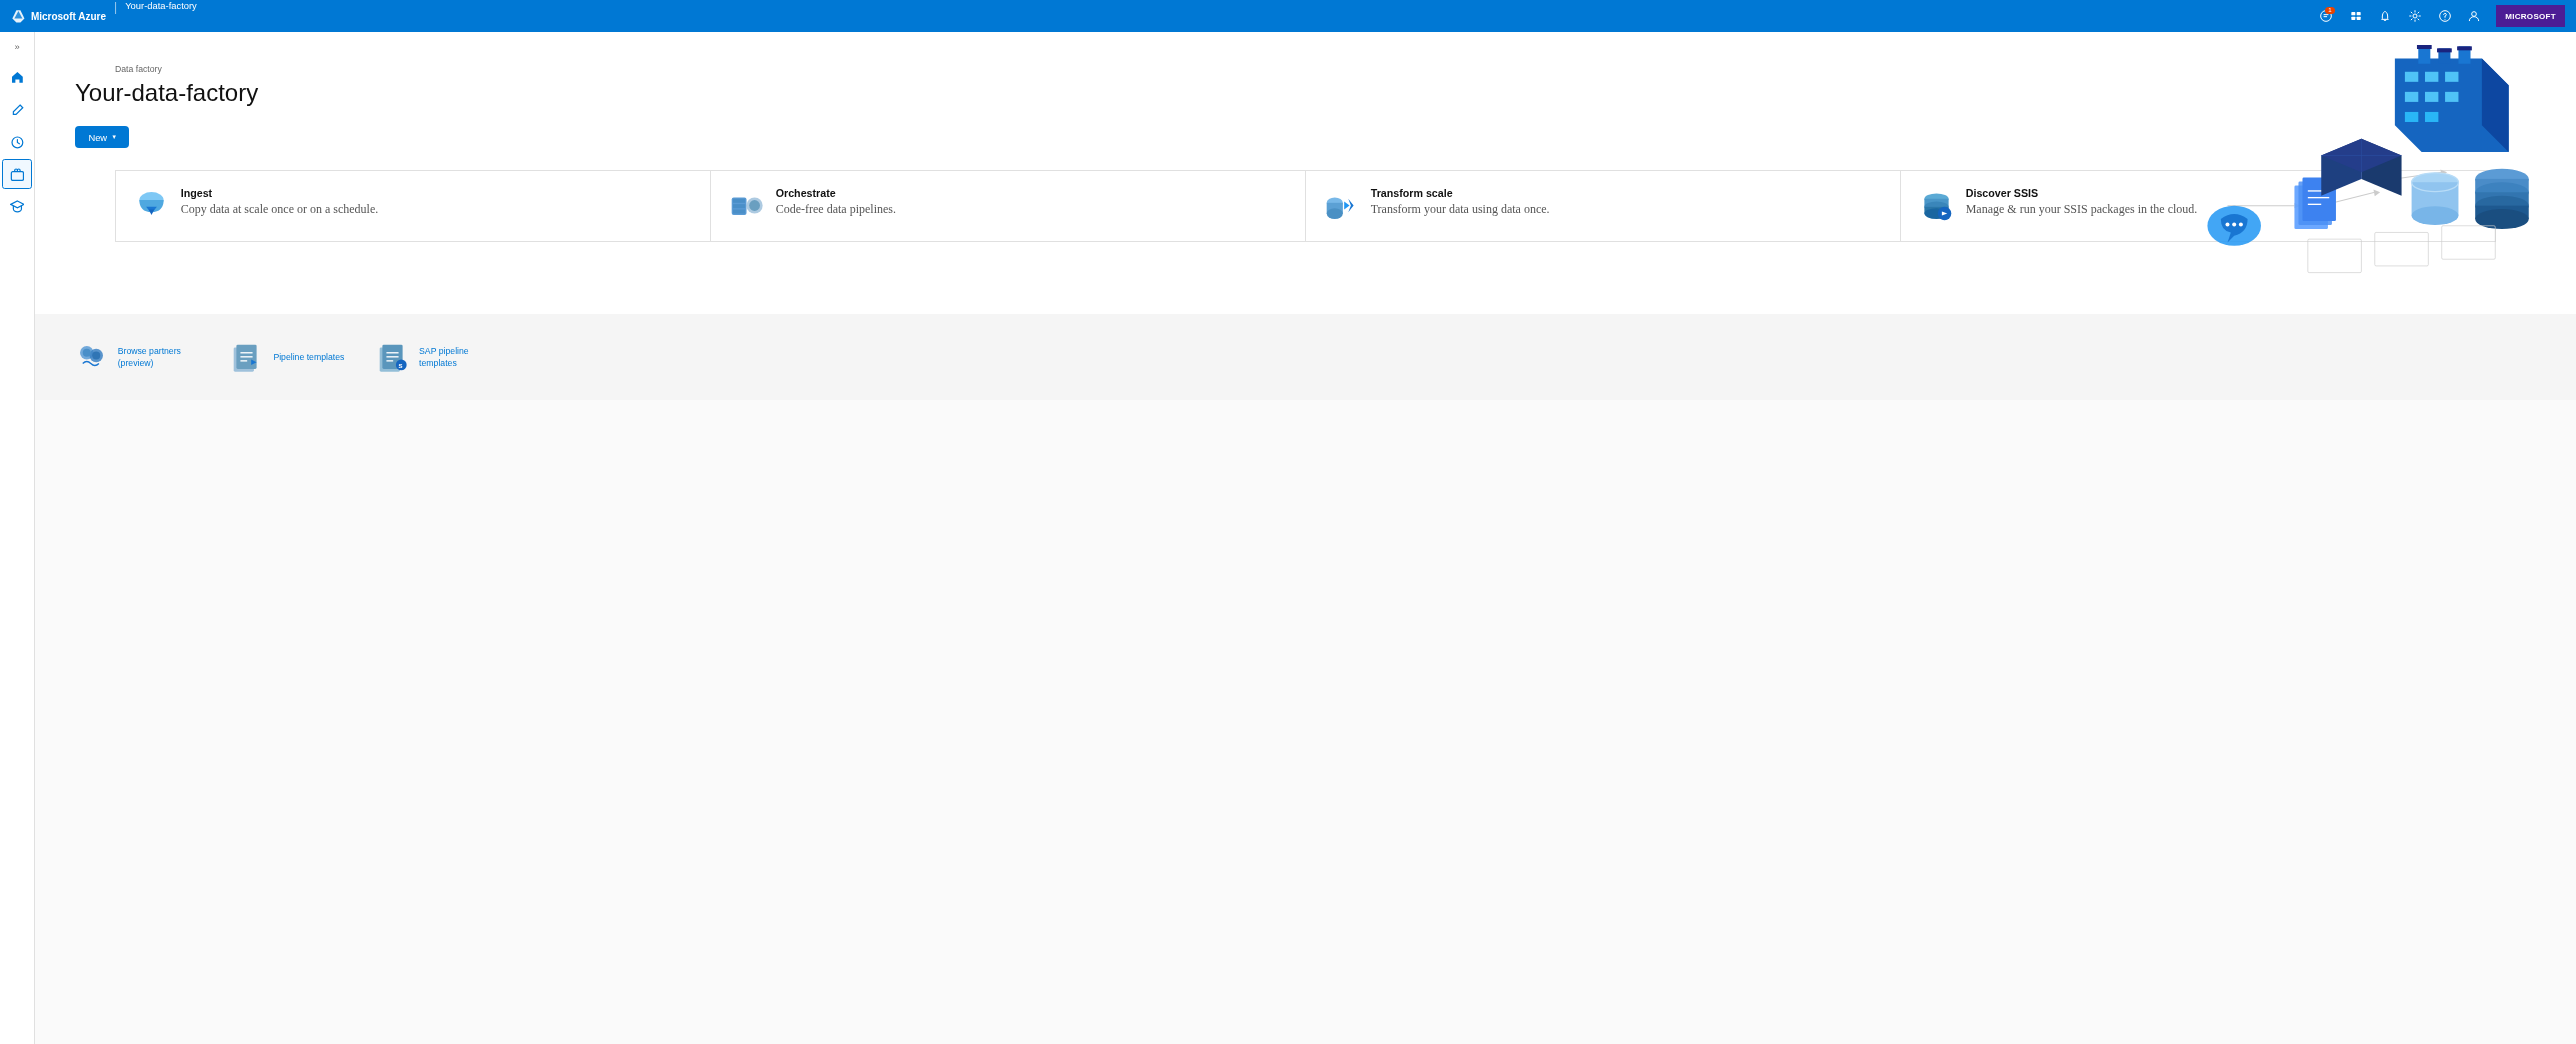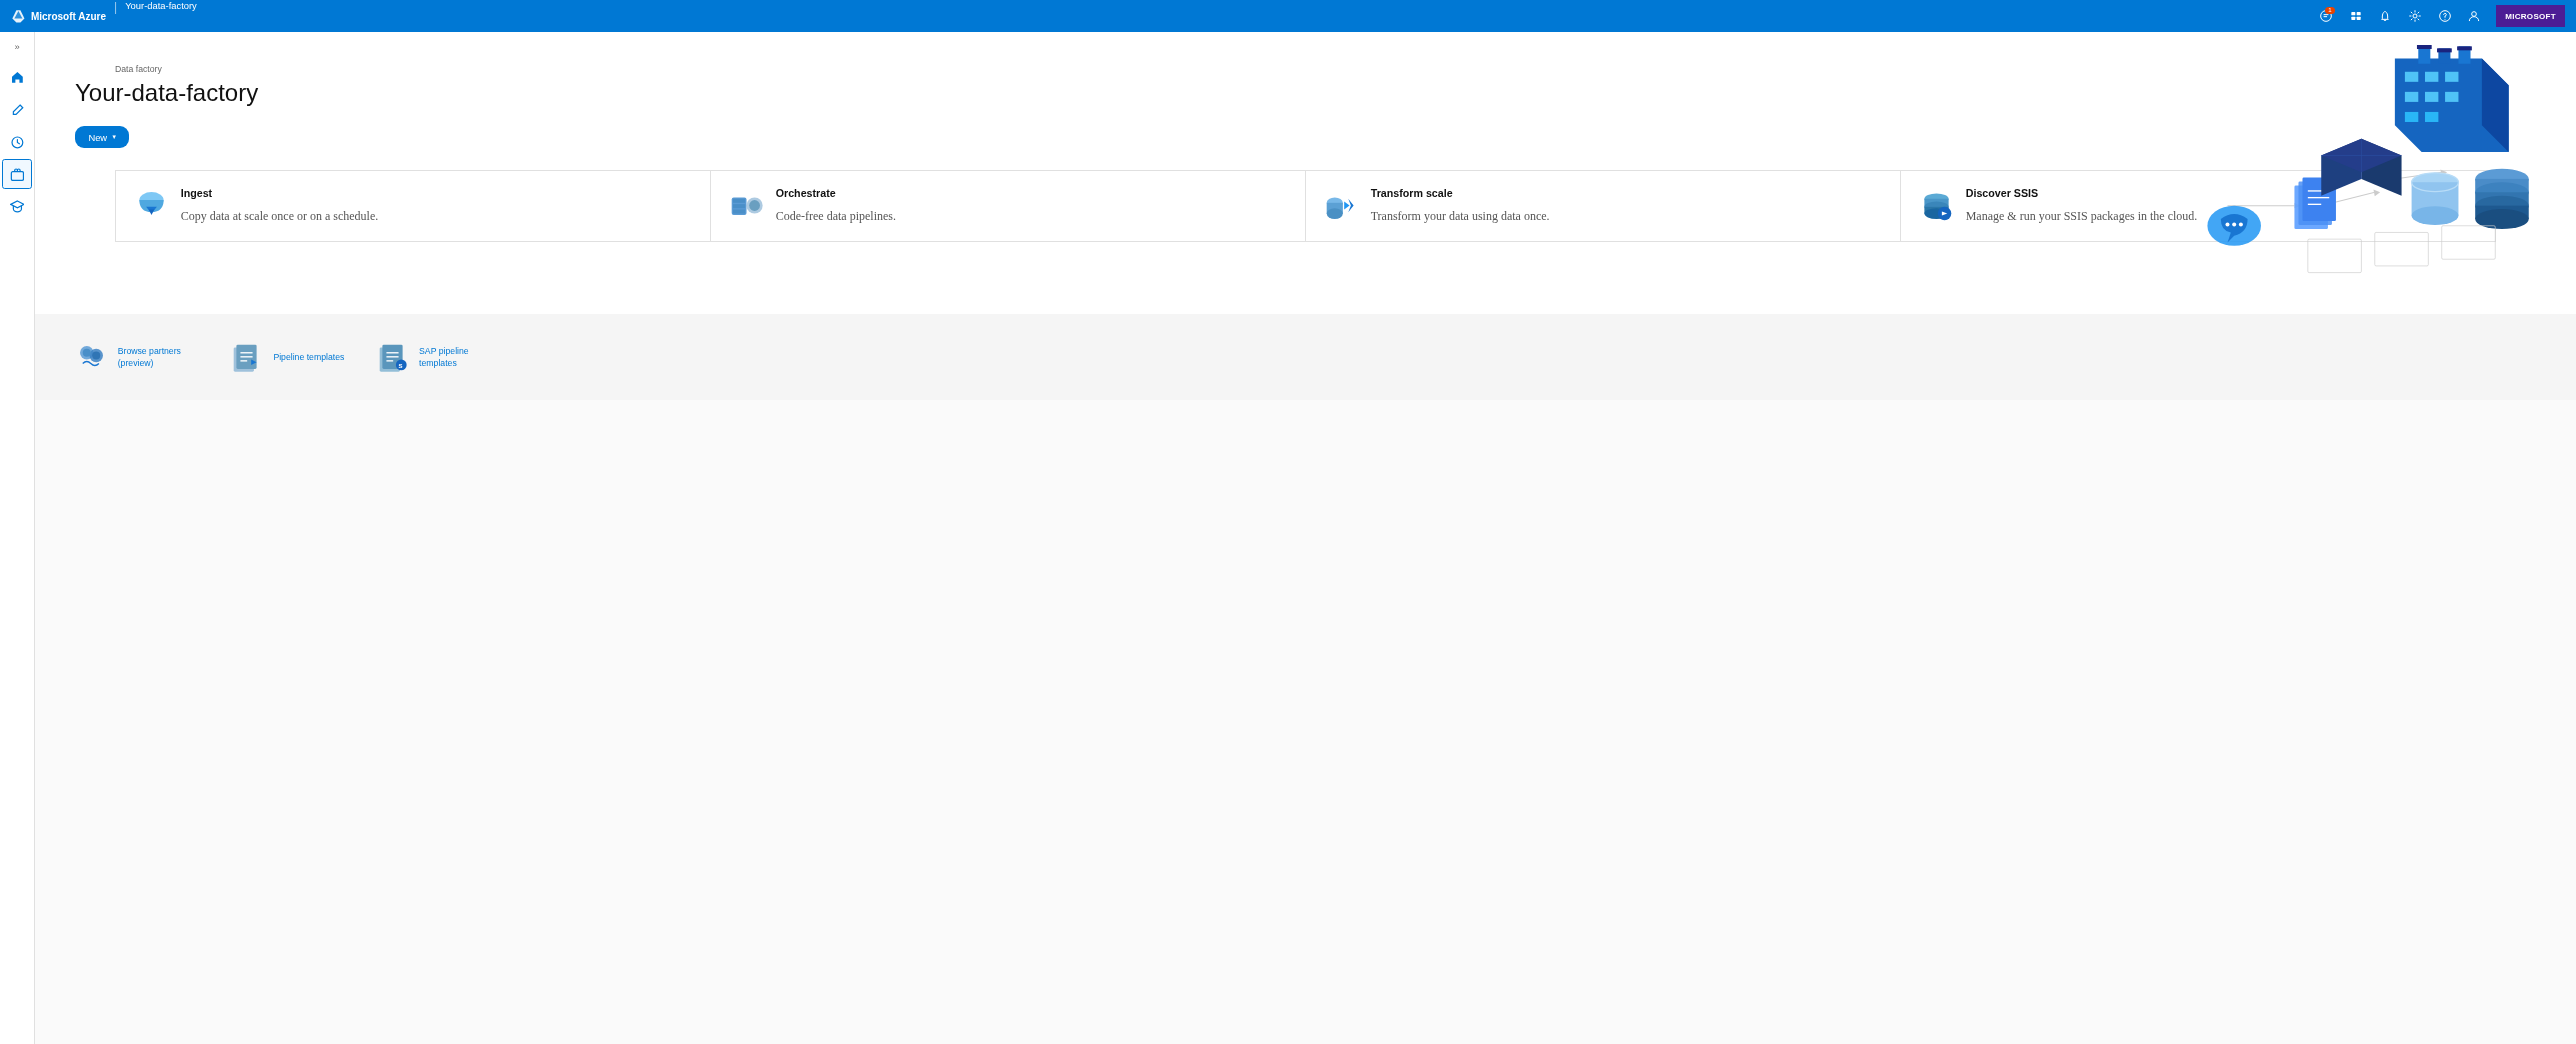--- a/index.html
+++ b/index.html
@@ -153,21 +153,21 @@
     .new-btn {
       background: #0078d4;
       color: white;
       border: none;
       cursor: pointer;
       padding: 5.4px 13.4px;
       font-size: 9.4px;
       display: inline-flex;
       align-items: center;
       gap: 5.4px;
-      border-radius: 9px;
+      border-radius: 4px;
     }
     .new-btn .chevron { font-size: 6.7px; }
 
     
     .hero-illustration {
       position: absolute;
       right: 40px;
       top: 13.4px;
       width: 376px;
       height: 241px;
@@ -198,21 +198,21 @@
       flex-shrink: 0;
       display: flex;
       align-items: center;
       justify-content: center;
     }
     .feature-card-content {}
     .feature-card-title {
       font-size: 10.7px;
       font-weight: 600;
       color: #111;
-      margin-bottom: 8px;
+      margin-bottom: 1px;
     }
     .feature-card-desc {
       font-size: 12px;
       color: #555;
       line-height: 1.5;
       font-family: Liberation Serif, serif;
     }
 
     
     .discover-section {

